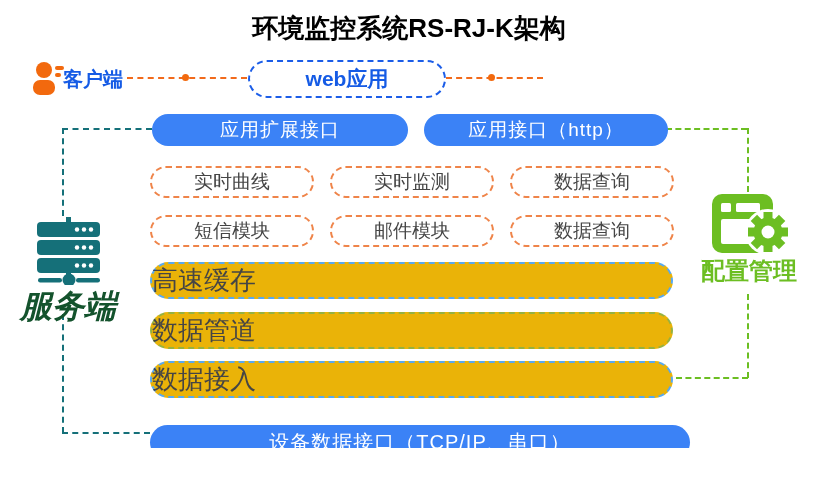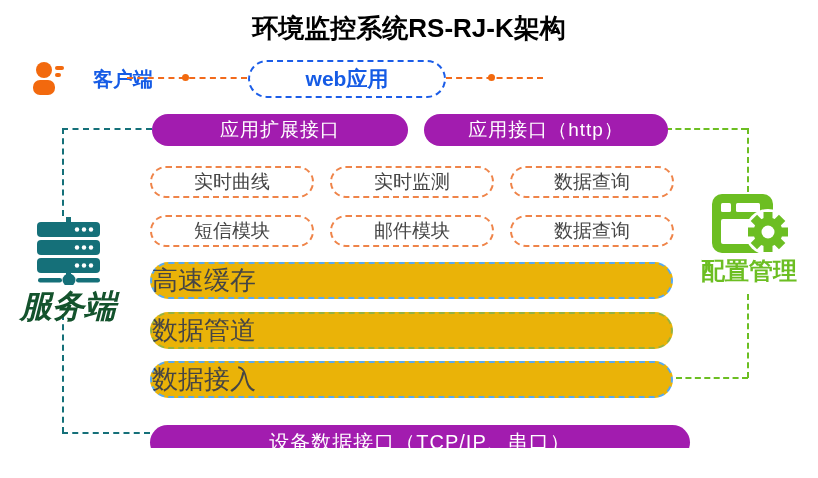--- a/index.html
+++ b/index.html
@@ -4,31 +4,31 @@
 <style>
   html,body{margin:0;padding:0;background:#fff;}
   #stage{
     position:relative;width:818px;height:448px;background:#fff;overflow:hidden;
     font-family:"Liberation Sans","DejaVu Sans",sans-serif;
   }
   .abs{position:absolute;}
   
   .title{left:0;top:11px;width:818px;text-align:center;font-size:26px;font-weight:bold;color:#000;}
   
-  .client-label{left:63px;top:66px;font-size:20px;font-weight:bold;color:#155BE5;margin-left:30px;}
+  .client-label{left:63px;top:66px;font-size:20px;font-weight:bold;color:#155BE5;}
   .blue-pill{
     height:34px;border:2px dashed #1B5DE8;border-radius:20px;
     display:flex;align-items:center;justify-content:center;
     font-size:21px;font-weight:bold;color:#155BE5;background:#fff;
   }
   .dash-orange-h{border-top:2px dashed #F26A1B;height:0;}
   .dot{width:7px;height:7px;border-radius:50%;background:#F2690E;}
   
   .orange-bar{
-    background:#a21caf;border-radius:17px;color:#fff;
+    background:#3b82f6;border-radius:17px;color:#fff;
     display:flex;align-items:center;justify-content:center;
     font-size:19px;font-weight:500;letter-spacing:1px;
   }
   
   .module-box{
     width:160px;height:28px;border:2px dashed #EF8449;border-radius:16px;
     display:flex;align-items:center;justify-content:center;
     font-size:19px;color:#454545;background:#fff;
   }
   

